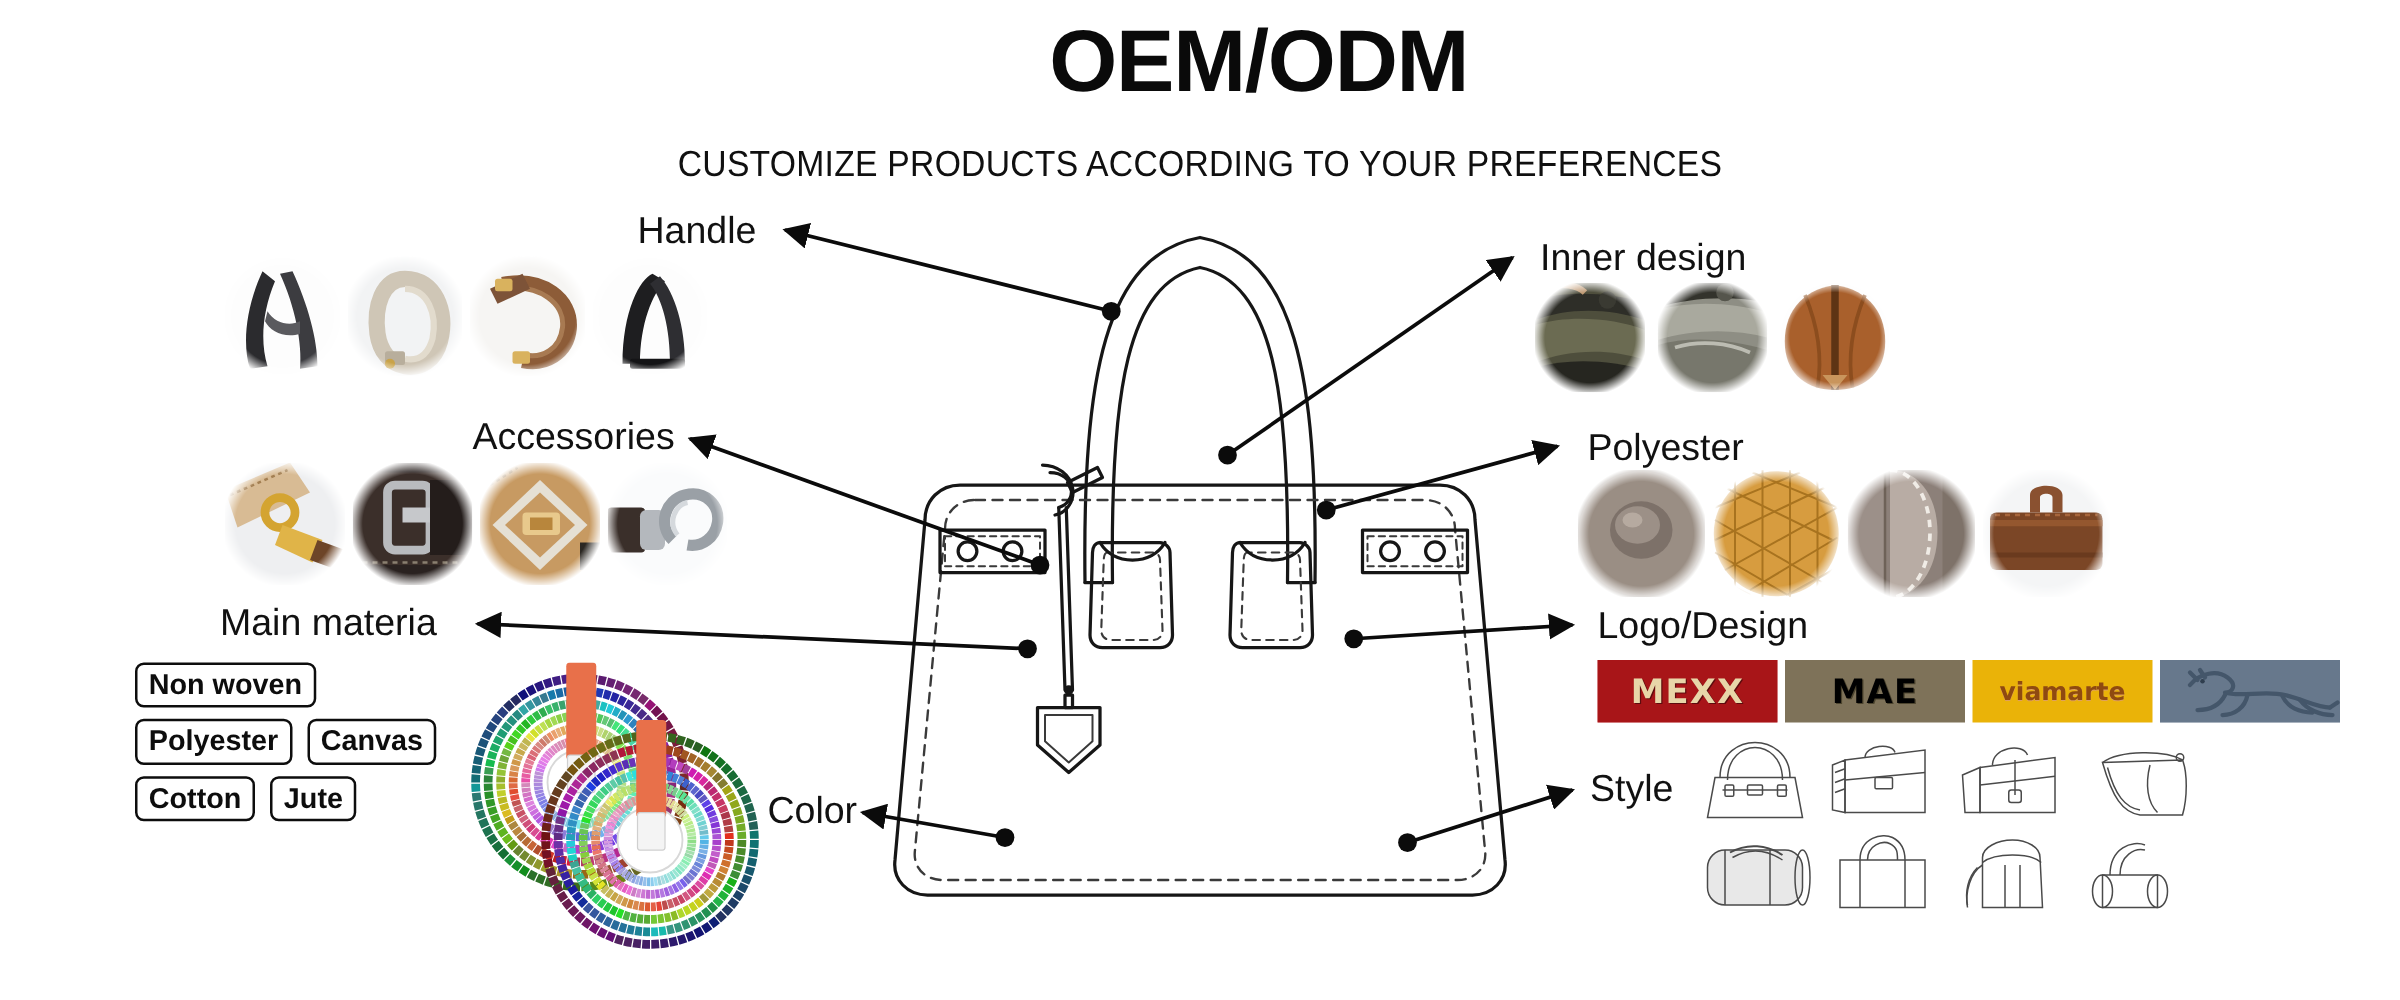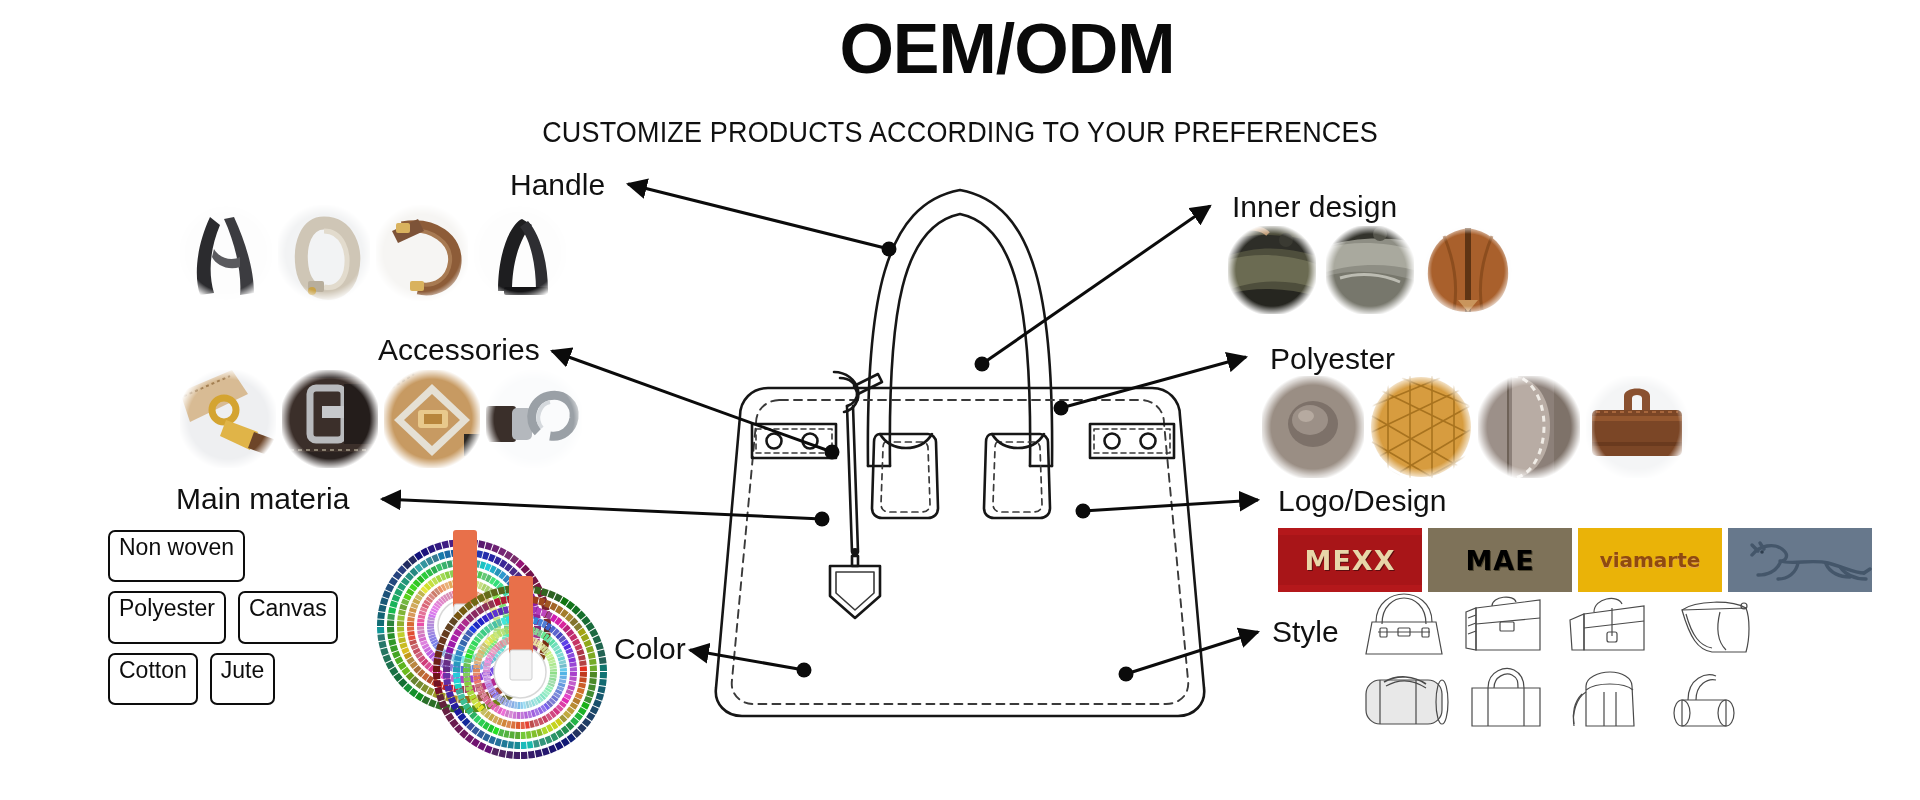--- a/index.html
+++ b/index.html
@@ -50,32 +50,33 @@
   }
   .th.fade{
     -webkit-mask-image:radial-gradient(circle at 50% 50%, #000 58%, rgba(0,0,0,0) 74%);
             mask-image:radial-gradient(circle at 50% 50%, #000 58%, rgba(0,0,0,0) 74%);
   }
   
   .tagwrap{position:absolute;display:flex;flex-wrap:wrap;gap:9px 12px;width:258px;}
   .tag{
     border:2px solid #0d0d0d;
     border-radius:7px;
-    padding:2px 9px 20px;
+    padding:2px 9px 4px;
     font-size:23px;
     line-height:1.15;
     color:#0d0d0d;
     background:#fff;
     white-space:nowrap;
+    font-weight:bold;
   }
   
   .logos{position:absolute;display:flex;gap:6px;align-items:flex-start;}
   .logo{
     position:relative;
-    width:144px;height:64px;
+    width:144px;height:50px;
     overflow:hidden;
     display:flex;align-items:center;justify-content:center;
   }
   .logo .ltext{
     font-size:27px;font-weight:bold;letter-spacing:1px;
     font-family:"DejaVu Sans",sans-serif;
   }
   
   .stylegrid{
     position:absolute;

